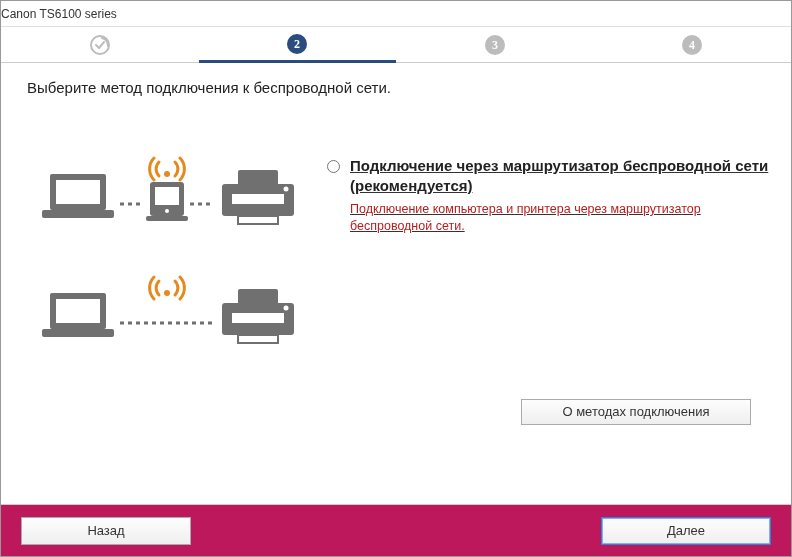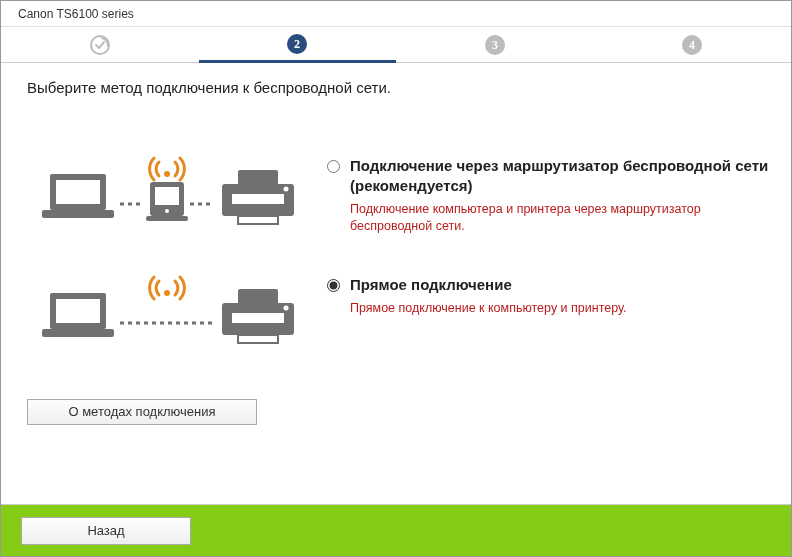--- a/index.html
+++ b/index.html
@@ -1,35 +1,35 @@
 <!DOCTYPE html>
 <html><head>
 <meta charset="utf-8">
 <style>
   * { box-sizing: border-box; margin: 0; padding: 0; }
   html, body { width: 792px; height: 557px; font-family: "Segoe UI", Tahoma, sans-serif; font-size: 13px; color: #333; background: #fff; }
   .window { width: 792px; height: 557px; border: 1px solid #999; position: relative; display: flex; flex-direction: column; }
-  .titlebar { height: 26px; line-height: 26px; padding-left: 17px; font-size: 12px; color: #333; background: #fff; border-bottom: 1px solid #e0e0e0; }
+  .titlebar { height: 26px; line-height: 26px; padding-left: 0; font-size: 12px; color: #333; background: #fff; border-bottom: 1px solid #e0e0e0; }
   .steps { height: 36px; display: flex; align-items: center; border-bottom: 1px solid #ccc; }
   .step { flex: 1; display: flex; justify-content: center; align-items: center; height: 100%; }
   .step svg { display: block; }
   .step.active { border-bottom: 3px solid #2b4c7e; margin-bottom: -1px; }
   .content { flex: 1; padding: 16px 20px 10px 26px; overflow: hidden; }
   .heading { font-size: 15px; color: #222; margin-bottom: 60px; }
   .option-row { display: flex; align-items: flex-start; margin-bottom: 40px; }
   .illus { width: 300px; flex-shrink: 0; display:flex; justify-content:center; }
   .opt { flex: 1; display: flex; align-items: flex-start; }
   .opt input[type=radio] { margin-top: 4px; margin-right: 10px; accent-color:#333; }
-  .opt-texts { flex: 1; }
+  .opt-texts { flex: 1; text-decoration: underline; }
   .opt-title { font-size: 15px; font-weight: 600; color: #222; line-height: 1.3; }
   .opt-desc { font-size: 12.5px; color: #b91c1c; margin-top: 6px; line-height: 1.35; }
-  .about-row { display:flex; padding: 10px 20px 0 0; }
+  .about-row { display:flex; justify-content:flex-end; padding: 10px 20px 0 0; }
   .btn { height: 26px; background: linear-gradient(#fdfdfd,#efefef); border: 1px solid #aaa; font-size: 13px; color: #333; cursor: pointer; padding: 0 18px; }
   .btn.wide { width: 230px; }
-  .footer { height: 52px; border-top: 1px solid #ccc; background: #84cc16; display: flex; align-items: center; justify-content: space-between; padding: 0 20px; }
+  .footer { height: 52px; border-top: 1px solid #ccc; background: #be185d; display: flex; align-items: center; justify-content: space-between; padding: 0 20px; }
   .footer .btn { width: 170px; height: 28px; }
   .footer .btn.primary { border: 1px solid #3a7bd5; outline: 1px solid #7db0ff; outline-offset: -2px; }
 </style>
 </head>
 <body>
 
 <div class="window">
 
   <div class="titlebar">
     <span>Canon TS6100 series</span>
@@ -136,31 +136,25 @@
 
           <g fill="#707070">
             <rect x="180" y="28" width="72" height="32" rx="3"></rect>
             <rect x="196" y="14" width="40" height="16" rx="2"></rect>
             <rect x="190" y="38" width="52" height="10" fill="#fff"></rect>
             <rect x="196" y="60" width="40" height="8" fill="#fff" stroke="#707070" stroke-width="2"></rect>
             <circle cx="244" cy="33" r="2.5" fill="#fff"></circle>
           </g>
         </svg>
       </div>
-      <label class="opt">
-        <input type="radio" name="conn" checked="" style="">
-        <div class="opt-texts">
-          <div class="opt-title">Прямое подключение</div>
-          <div class="opt-desc">Прямое подключение к компьютеру и принтеру.</div>
-        </div>
-      </label>
     </div>
 
     <div class="about-row">
       <button class="btn wide">О методах подключения</button>
     </div>
   </div>
 
   <div class="footer">
     <button class="btn">Назад</button>
+    <button class="btn primary">Далее</button>
   </div>
 
 </div>
 
 </body></html>

